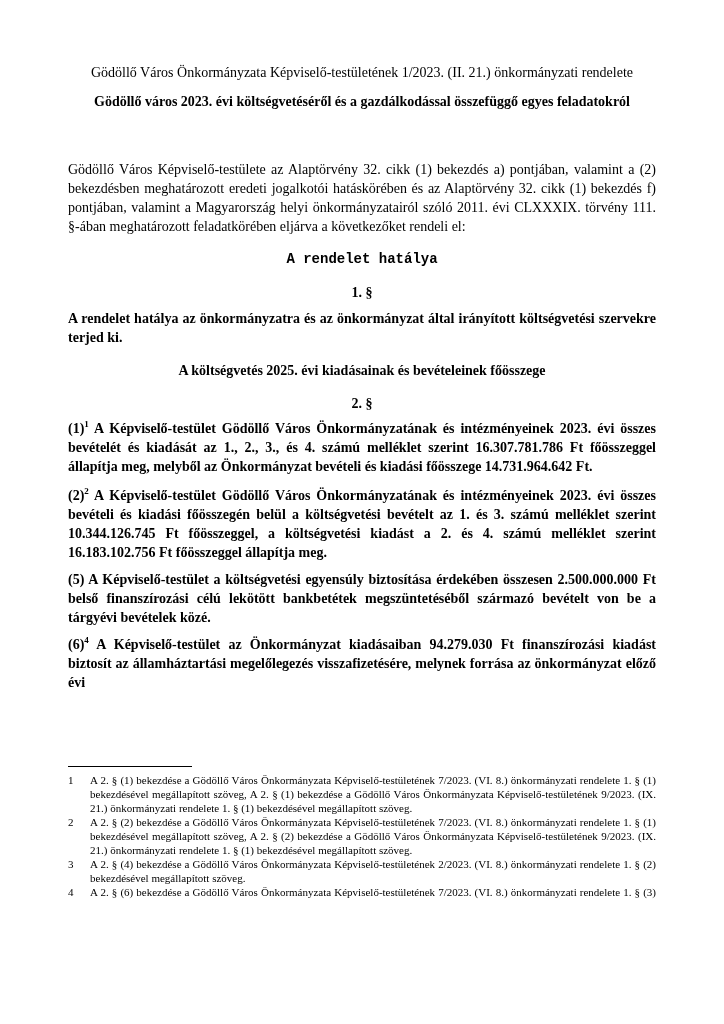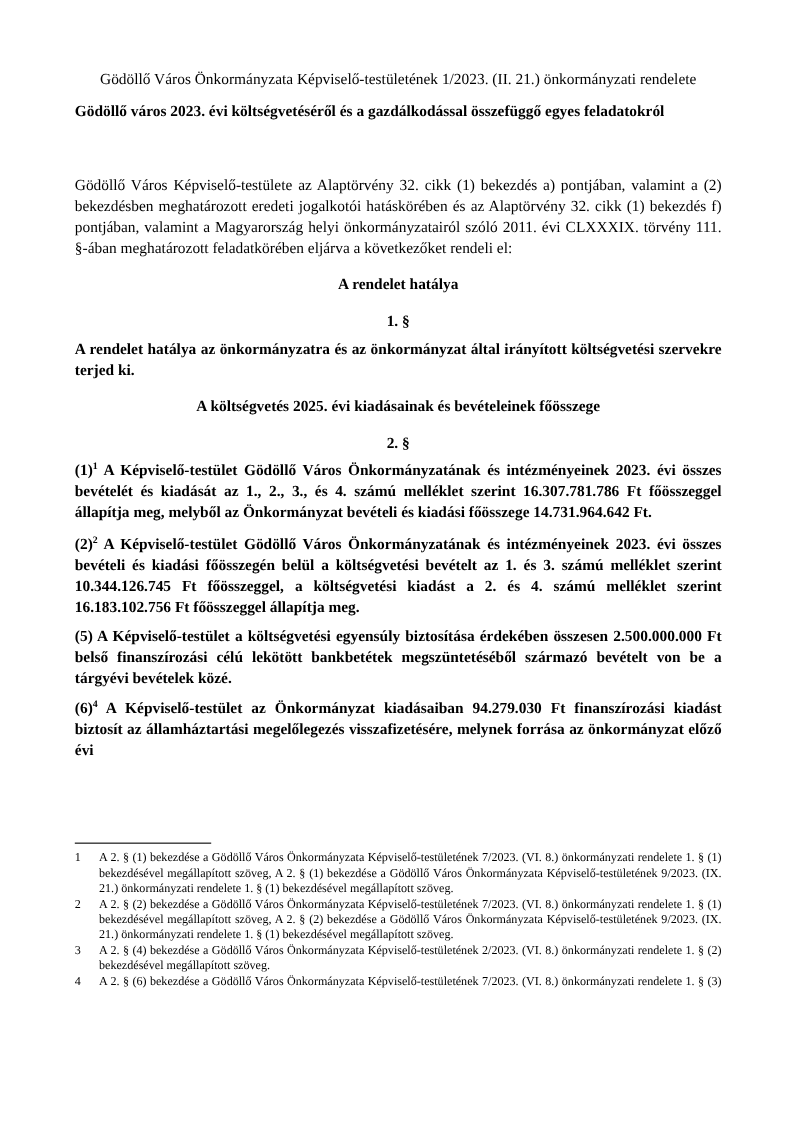--- a/index.html
+++ b/index.html
@@ -21,37 +21,38 @@
     overflow: hidden;
   }
   .doc-title {
     text-align: center;
     font-size: 14px;
     line-height: 18px;
     margin: 0;
     font-weight: normal;
   }
   .doc-subtitle {
-    text-align: left;
+    text-align: center;
     font-size: 14px;
     line-height: 18px;
     margin: 11px 0 0 0;
     font-weight: bold;
   }
   .preamble {
     margin: 49px 0 0 0;
     text-align: justify;
   }
   .sec-heading {
     text-align: center;
     font-weight: bold;
     margin: 14px 0 0 0;
   }
   .sec-heading.first {
     margin-top: 14px;
+    font-family: Liberation Mono, monospace;
   }
   .article-no {
     text-align: center;
     font-weight: bold;
     margin: 14px 0 0 0;
   }
   .para {
     text-align: justify;
     margin: 10px 0 0 0;
     font-weight: bold;

